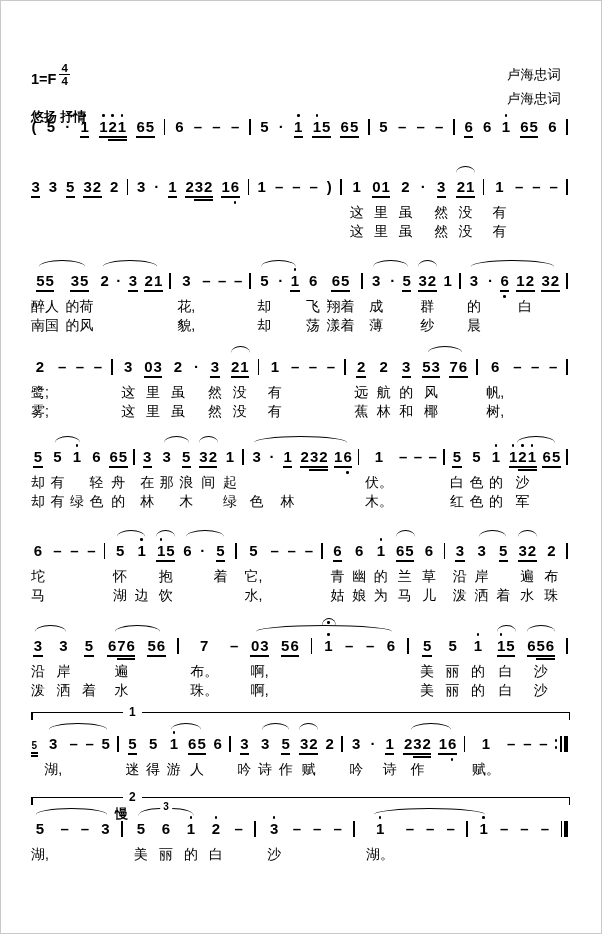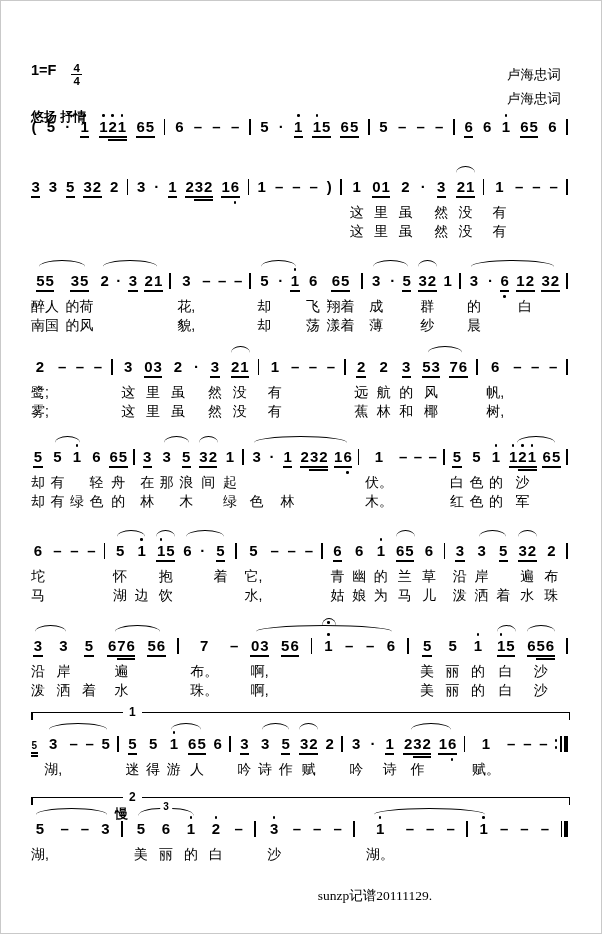--- a/index.html
+++ b/index.html
@@ -6,21 +6,21 @@
   .page{
     position:relative;width:600px;height:932px;background:#ffffff;
     border:1px solid #c9c9c9;margin:0 auto;overflow:hidden;
     font-family:"Liberation Sans",sans-serif;color:#000;
   }
   .title{
     position:absolute;top:13px;left:0;width:100%;text-align:center;
     font-family:"Liberation Serif",serif;font-weight:bold;
     font-size:25px;letter-spacing:11px;color:#8b1a12;white-space:nowrap;
   }
-  .keysig{position:absolute;top:61px;left:30px;display:flex;align-items:flex-start;gap:15px;
+  .keysig{position:absolute;top:61px;left:30px;display:flex;align-items:flex-end;gap:3px;
     font-weight:bold;font-size:14.5px;}
   .frac{display:inline-block;text-align:center;font-size:11.5px;line-height:1.05;font-weight:bold;}
   .frac .num{display:block;border-bottom:1.4px solid #000;padding:0 2px;}
   .frac .den{display:block;padding:0 2px;}
   .credits{position:absolute;top:62px;right:40px;text-align:right;font-size:13.5px;line-height:1.75;}
   .tempomain{position:absolute;top:99px;left:30px;font-size:13px;font-family:"Liberation Serif",serif;font-weight:bold;margin-top:8px;}
   .footer{position:absolute;top:886px;left:0;right:0;text-align:center;padding-left:148px;
     font-size:13.5px;font-family:"Liberation Serif",serif;}
   #score{position:absolute;left:0;top:0;width:100%;height:100%;}
   .line{position:absolute;left:30px;width:537px;}
@@ -1155,14 +1155,13 @@
           </div>
           <div class="slur" style="left: 5.4px; width: 70.9px;"></div>
           <div class="slur" style="left: 343.4px; width: 110.9px;"></div>
           <div class="slur trip" style="left: 107.2px; width: 55.6px;">
             <span class="tlab">3</span>
           </div>
         </div>
       </div>
     </div>
 
-  <div class="footer">sunzp记谱20111129.</div>
 </div>
 
 </body></html>

